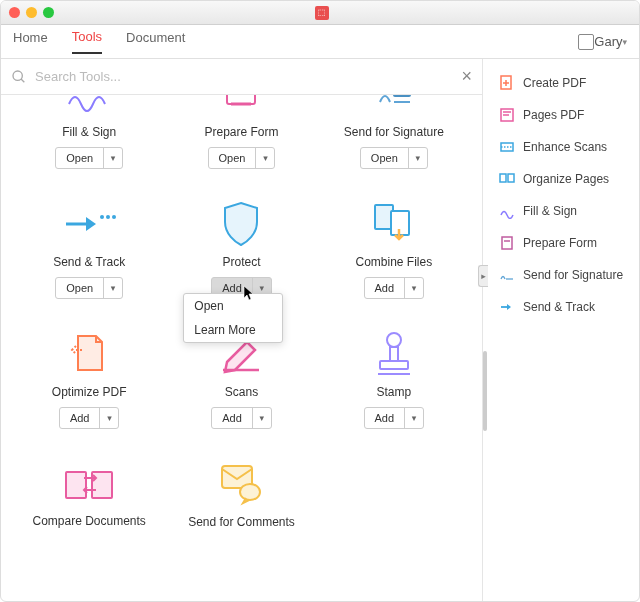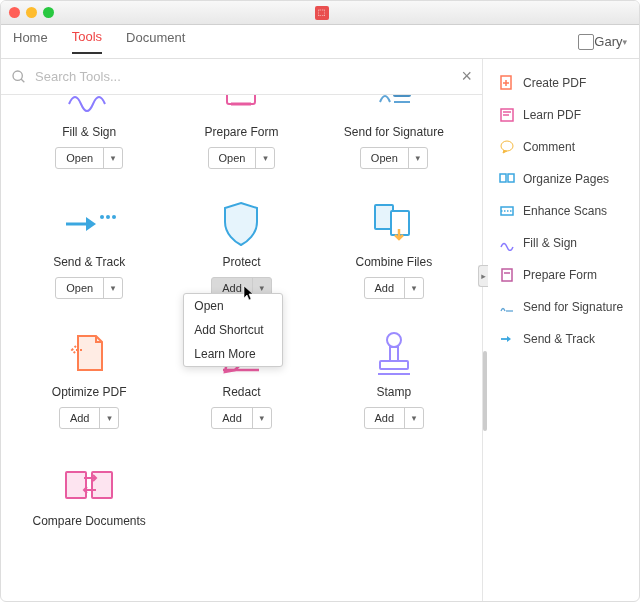--- a/index.html
+++ b/index.html
@@ -153,21 +153,20 @@
           <div class="label">Protect</div>
           <div class="open-dd pressed">
               <div class="main-b">Add</div>
               <div class="caret">▾</div>
             </div>
           <svg style="position:absolute;top:88px;left:78px;z-index:11;" width="12" height="16" viewBox="0 0 12 16">
               <path d="M1 1 l0 12 3 -3 2 5 2 -1 -2 -5 4 0 z" fill="#000" stroke="#fff" stroke-width="0.6"></path>
             </svg>
           <div class="dropdown-menu" style="top:96px;left:18px;">
             <div>Open</div>
-            <div>Add Shortcut</div>
             <div>Learn More</div>
           </div>
         </div>
 
         <div class="tool">
           <div class="icon-slot">
             <svg width="50" height="46" viewBox="0 0 50 46" fill="none" stroke="#3ba7e0" stroke-width="2">
                 <rect x="6" y="4" width="18" height="24" rx="1" fill="#e6f4fc"></rect>
                 <rect x="22" y="10" width="18" height="24" rx="1" fill="#fff"></rect>
                 <path d="M30 28 l0 10 m-4 -4 l4 4 4 -4" stroke="#ffb84d" stroke-width="2.5"></path>
@@ -195,21 +194,21 @@
             </div>
         </div>
 
         <div class="tool">
           <div class="icon-slot">
             <svg width="48" height="44" viewBox="0 0 48 44" fill="none" stroke="#e85ca0" stroke-width="2.5">
                 <path d="M10 30 l20 -20 8 8 -20 20 -10 2 z" fill="#fde4f0"></path>
                 <line x1="6" y1="38" x2="42" y2="38"></line>
               </svg>
           </div>
-          <div class="label">Redact</div>
+          <div class="label">Scans</div>
           <div class="open-dd">
               <div class="main-b">Add</div>
               <div class="caret">▾</div>
             </div>
         </div>
 
         <div class="tool">
           <div class="icon-slot">
             <svg width="40" height="48" viewBox="0 0 40 48" fill="none" stroke="#9b8bff" stroke-width="2">
                 <circle cx="20" cy="10" r="7"></circle>
@@ -230,20 +229,31 @@
             <svg width="54" height="40" viewBox="0 0 54 40" fill="none" stroke="#e85ca0" stroke-width="2">
                 <rect x="4" y="8" width="20" height="26" rx="1" fill="#fde4f0"></rect>
                 <rect x="30" y="8" width="20" height="26" rx="1" fill="#fde4f0"></rect>
                 <path d="M22 14 h12 m-3 -3 l3 3 -3 3"></path>
                 <path d="M34 26 h-12 m3 -3 l-3 3 3 3"></path>
               </svg>
           </div>
           <div class="label" style="text-align:right;line-height:1.1;">Compare Documents</div>
         </div>
 
+        <div class="tool">
+          <div class="icon-slot">
+            <svg width="50" height="44" viewBox="0 0 50 44" fill="none" stroke="#f5c04a" stroke-width="2">
+                <rect x="6" y="4" width="30" height="22" rx="3" fill="#fdf2d6"></rect>
+                <path d="M6 7 l15 10 15 -10"></path>
+                <ellipse cx="34" cy="30" rx="10" ry="8" fill="#fdf2d6"></ellipse>
+                <path d="M30 36 l-3 5 6 -3"></path>
+              </svg>
+          </div>
+          <div class="label">Send for Comments</div>
+        </div>
 
 
       </div>
     </div>
   </div>
 
   <div class="rail">
       <div class="handle"></div>
     </div>
 
@@ -261,51 +271,42 @@
       <span>Create PDF</span>
     </div>
     <div class="item">
       <div class="ic">
           <svg width="16" height="16" viewBox="0 0 16 16" stroke="#e85ca0" fill="none" stroke-width="1.5">
             <rect x="2" y="2" width="12" height="12"></rect>
             <line x1="4" y1="5" x2="12" y2="5"></line>
             <line x1="4" y1="8" x2="10" y2="8"></line>
           </svg>
         </div>
-      <span>Learn PDF</span>
-    </div>
-    <div class="item">
-      <div class="ic">
-          <svg width="16" height="16" viewBox="0 0 16 16" stroke="#f5b941" fill="#f5b941" stroke-width="1">
-            <ellipse cx="8" cy="7" rx="6" ry="5" fill="none"></ellipse>
-            <path d="M5 11 l-1 3 4 -2"></path>
-          </svg>
-        </div>
-      <span>Comment</span>
+      <span>Pages PDF</span>
+    </div>
+    <div class="item">
+      <div class="ic">
+          <svg width="16" height="16" viewBox="0 0 16 16" stroke="#3ba7e0" fill="none" stroke-width="1.5">
+            <rect x="2" y="4" width="12" height="8"></rect>
+            <line x1="2" y1="8" x2="14" y2="8" stroke-dasharray="1.5 1.5"></line>
+          </svg>
+        </div>
+      <span>Enhance Scans</span>
     </div>
     <div class="item">
       <div class="ic">
           <svg width="16" height="16" viewBox="0 0 16 16" stroke="#3ba7e0" fill="none" stroke-width="1.5">
             <rect x="1" y="3" width="6" height="8"></rect>
             <rect x="9" y="3" width="6" height="8"></rect>
           </svg>
         </div>
       <span>Organize Pages</span>
     </div>
     <div class="item">
       <div class="ic">
-          <svg width="16" height="16" viewBox="0 0 16 16" stroke="#3ba7e0" fill="none" stroke-width="1.5">
-            <rect x="2" y="4" width="12" height="8"></rect>
-            <line x1="2" y1="8" x2="14" y2="8" stroke-dasharray="1.5 1.5"></line>
-          </svg>
-        </div>
-      <span>Enhance Scans</span>
-    </div>
-    <div class="item">
-      <div class="ic">
           <svg width="16" height="16" viewBox="0 0 16 16" stroke="#8a7cff" fill="none" stroke-width="1.5">
             <path d="M2 12 q3 -7 6 0 q3 7 6 0"></path>
           </svg>
         </div>
       <span>Fill &amp; Sign</span>
     </div>
     <div class="item">
       <div class="ic">
           <svg width="16" height="16" viewBox="0 0 16 16" stroke="#c05ca0" fill="none" stroke-width="1.5">
             <rect x="3" y="2" width="10" height="12"></rect>

